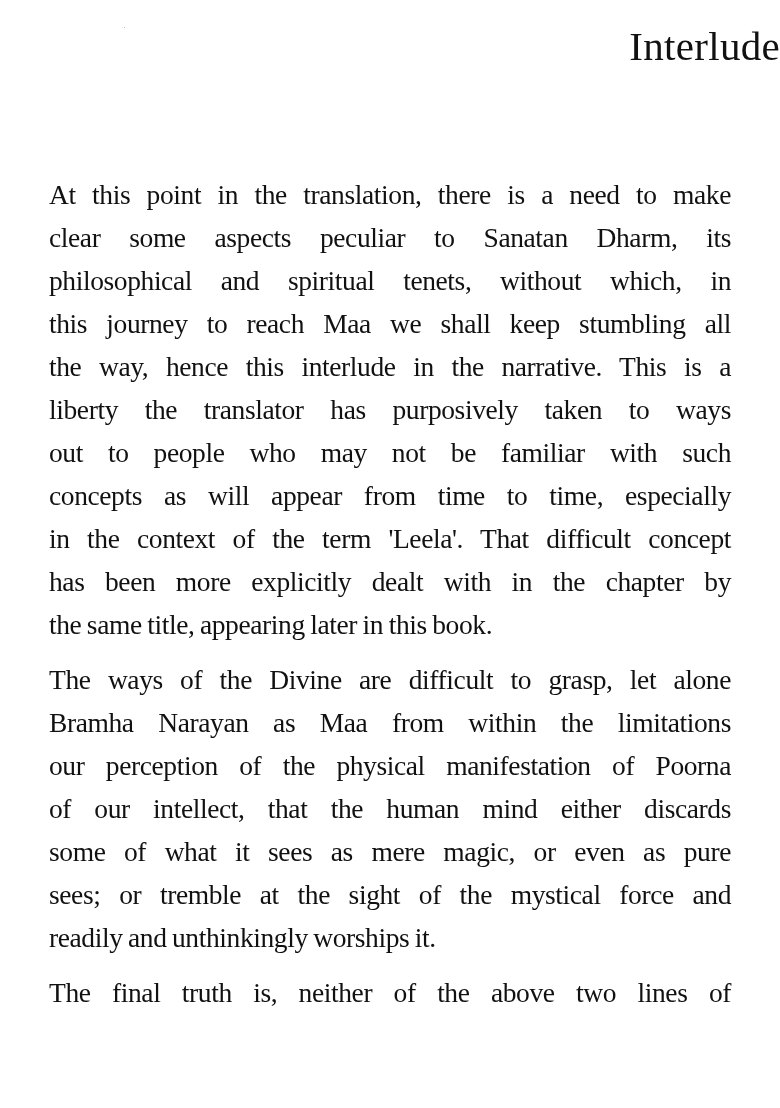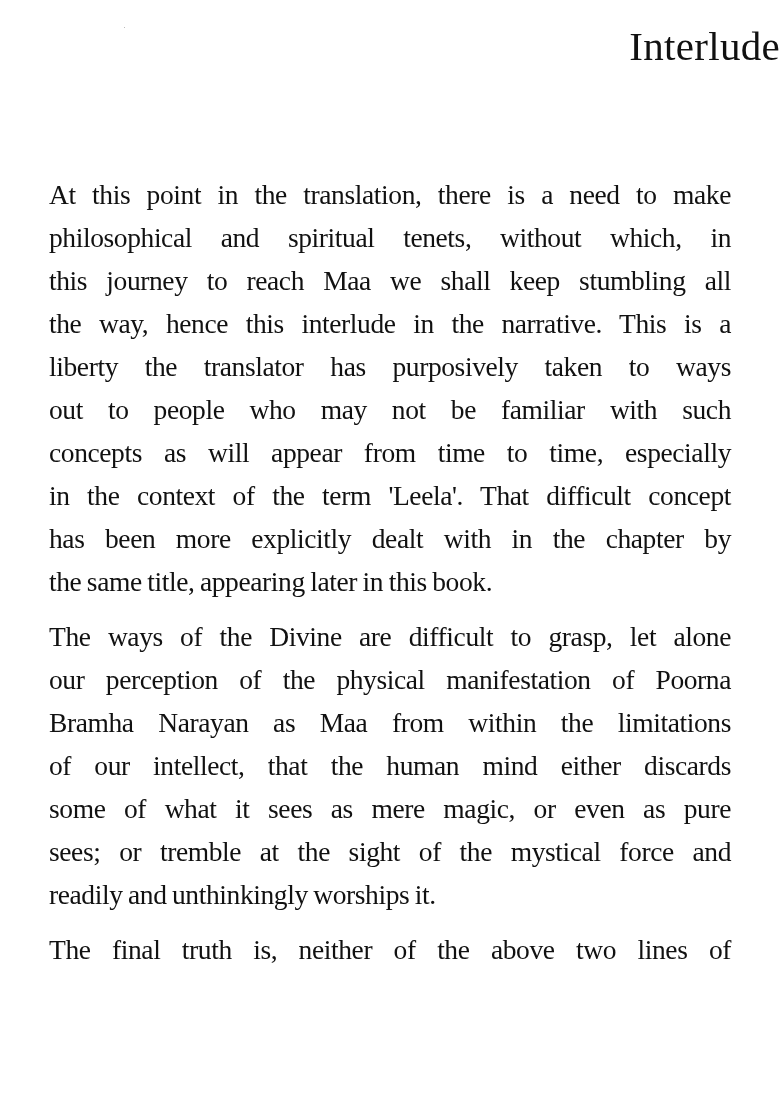--- a/index.html
+++ b/index.html
@@ -64,35 +64,36 @@
 <body>
 
 <div class="stray-dot"></div>
 
 <h1 class="page-title">Interlude</h1>
 
 <div class="body-text">
 
   <div class="paragraph">
     <span class="line">At this point in the translation, there is a need to make</span>
+    <span class="line">clear some aspects peculiar to Sanatan Dharm, its</span>
     <span class="line">philosophical and spiritual tenets, without which, in</span>
     <span class="line">this journey to reach Maa we shall keep stumbling all</span>
     <span class="line">the way, hence this interlude in the narrative. This is a</span>
     <span class="line">liberty the translator has purposively taken to ways</span>
     <span class="line">out to people who may not be familiar with such</span>
     <span class="line">concepts as will appear from time to time, especially</span>
     <span class="line">in the context of the term 'Leela'. That difficult concept</span>
     <span class="line">has been more explicitly dealt with in the chapter by</span>
     <span class="line last">the same title, appearing later in this book.</span>
   </div>
 
   <div class="paragraph">
     <span class="line">The ways of the Divine are difficult to grasp, let alone</span>
+    <span class="line">Bramha Narayan as Maa from within the limitations</span>
     <span class="line">our perception of the physical manifestation of Poorna</span>
-    <span class="line">Bramha Narayan as Maa from within the limitations</span>
     <span class="line">of our intellect, that the human mind either discards</span>
     <span class="line">some of what it sees as mere magic, or even as pure</span>
     <span class="line">sees; or tremble at the sight of the mystical force and</span>
     <span class="line last">readily and unthinkingly worships it.</span>
   </div>
 
   <div class="paragraph">
     <span class="line">The final truth is, neither of the above two lines of</span>
   </div>
 

